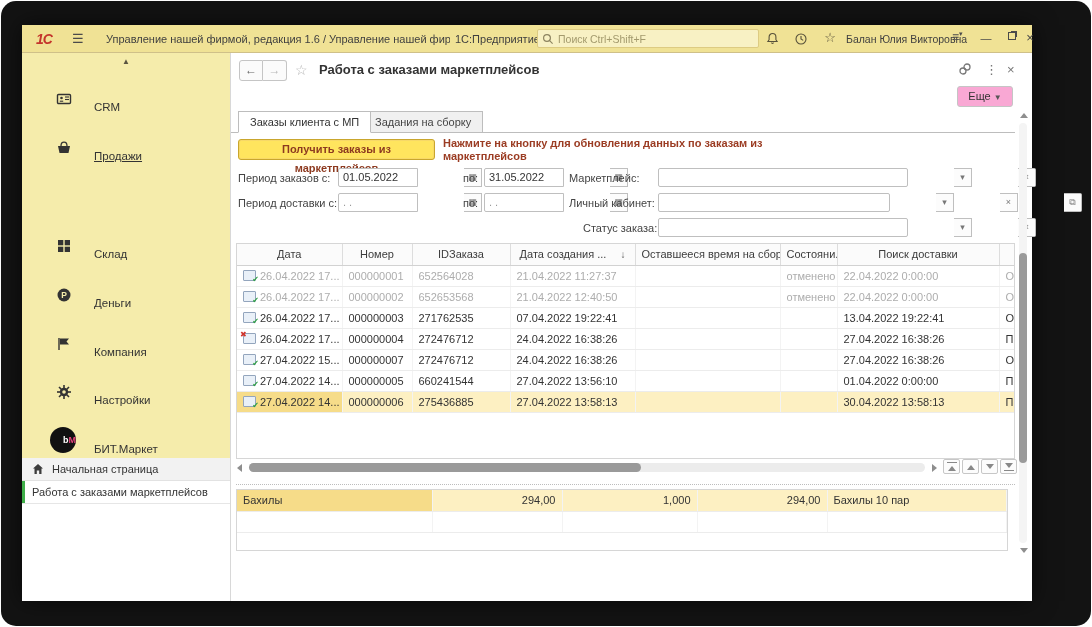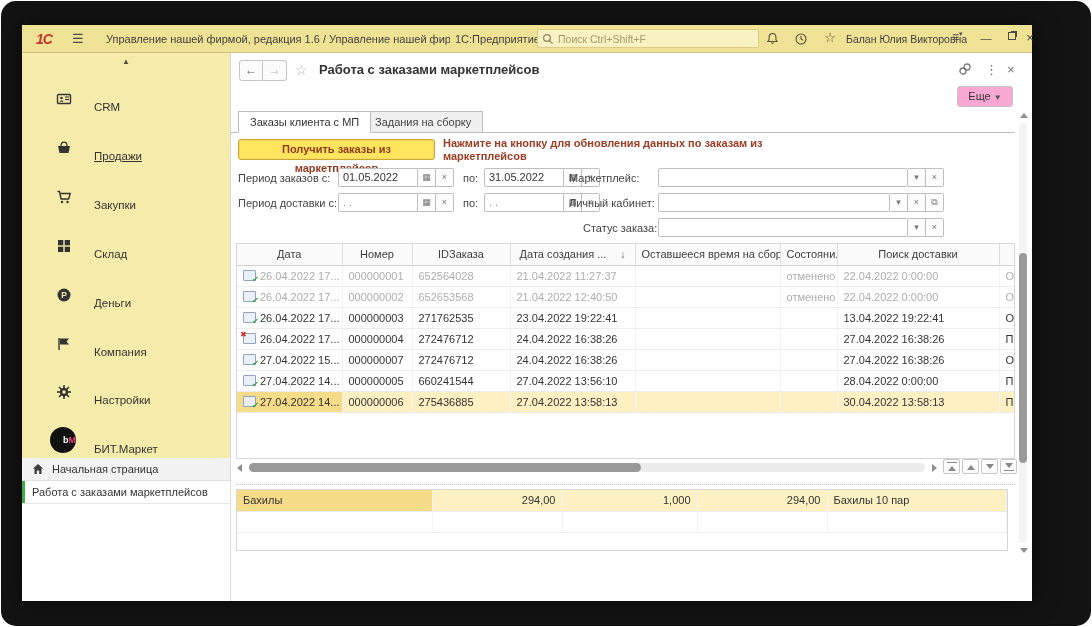--- a/index.html
+++ b/index.html
@@ -63,21 +63,21 @@
   .tab { position:absolute; top:0; height:22px; padding:0 11px; font-size:11px; line-height:21px; border:1px solid #bdbdbd; cursor:pointer; }
   .tab.active { left:7px; background:#fff; border-bottom:1px solid #fff; color:#333; z-index:2; }
   .tab.inactive { left:132px; background:#f0f0f0; color:#444; }
 
   
   .get-btn { position:absolute; left:7px; top:86px; width:197px; height:21px; background:#ffe55e; border:1px solid #c9a62d; border-radius:3px; box-shadow:inset 0 0 0 1px #f7d968; font-size:11px; font-weight:bold; color:#8d3a20; text-align:center; line-height:19px; cursor:pointer; }
   .hint { position:absolute; left:212px; top:84px; width:370px; font-size:11px; font-weight:bold; color:#9b3c23; line-height:13px; }
 
   
   .flt-label { position:absolute; font-size:11px; color:#444; white-space:nowrap; }
-  .fgroup { position:absolute; display:flex; }
+  .fgroup { position:absolute; display:flex;gap:46px; }
   .finput { height:19px; border:1px solid #bfbfbf; border-radius:2px 0 0 2px; background:#fff; font-size:11px; color:#333; padding:0 4px; line-height:17px; }
   .fbtn { width:18px; height:19px; border:1px solid #bfbfbf; border-left:none; background:#fcfcfc; font-size:9px; color:#777; text-align:center; line-height:17px; cursor:pointer; }
   .fbtn:last-child { border-radius:0 2px 2px 0; }
   .date-in { width:80px; }
   .wide-in { width:250px; border-radius:2px; }
   .wide-in2 { width:232px; border-radius:2px; }
   .muted-val { color:#9a9a9a; }
 
   
   .orders-wrap { position:absolute; left:5px; top:190px; width:779px; height:216px; border:1px solid #d6d6d6; overflow:hidden; background:#fff; }
@@ -183,30 +183,20 @@
           <span class="lb">CRM</span>
         </div>
         <div class="sb-item" style="top:85px">
           <span class="ic">
               <svg width="16" height="16" viewBox="0 0 16 16">
                 <path d="M2 6 h12 l-1.5 7 h-9 Z" fill="#333"></path>
                 <path d="M5 6 c0-2.5 1.3-3.8 3-3.8 s3 1.3 3 3.8" fill="none" stroke="#333" stroke-width="1.3"></path>
               </svg>
             </span>
           <span class="lb u">Продажи</span>
-        </div>
-        <div class="sb-item" style="top:134px">
-          <span class="ic">
-              <svg width="16" height="16" viewBox="0 0 16 16">
-                <path d="M1.5 2.5 h2 l1.6 7.5 h7.5 l1.6 -5.5 h-9.5" fill="none" stroke="#333" stroke-width="1.4"></path>
-                <circle cx="6" cy="13" r="1.2" fill="#333"></circle>
-                <circle cx="11.5" cy="13" r="1.2" fill="#333"></circle>
-              </svg>
-            </span>
-          <span class="lb">Закупки</span>
         </div>
         <div class="sb-item" style="top:183px">
           <span class="ic">
               <svg width="16" height="16" viewBox="0 0 16 16">
                 <rect x="2" y="2" width="5.3" height="5.3" fill="#333"></rect>
                 <rect x="8.7" y="2" width="5.3" height="5.3" fill="#333"></rect>
                 <rect x="2" y="8.7" width="5.3" height="5.3" fill="#333"></rect>
                 <rect x="8.7" y="8.7" width="5.3" height="5.3" fill="#333"></rect>
               </svg>
             </span>
@@ -391,21 +381,21 @@
           </tr>
           <tr>
             <td>
                   <span class="dcell">
                     <span class="doc-ic green"></span>
                     <span>26.04.2022 17...</span>
                   </span>
                 </td>
             <td>000000003</td>
                 <td>271762535</td>
-                <td>23.04.2022 19:22:41</td>
+                <td>07.04.2022 19:22:41</td>
                 <td></td>
                 <td></td>
                 <td>13.04.2022 19:22:41</td>
                 <td>Отг</td>
           </tr>
           <tr>
             <td>
                   <span class="dcell">
                     <span class="doc-ic red"></span>
                     <span>26.04.2022 17...</span>
@@ -439,21 +429,21 @@
                   <span class="dcell">
                     <span class="doc-ic green"></span>
                     <span>27.04.2022 14...</span>
                   </span>
                 </td>
             <td>000000005</td>
                 <td>660241544</td>
                 <td>27.04.2022 13:56:10</td>
                 <td></td>
                 <td></td>
-                <td>28.04.2022 0:00:00</td>
+                <td>01.04.2022 0:00:00</td>
                 <td>Под</td>
           </tr>
           <tr class="sel">
             <td>
                   <span class="dcell">
                     <span class="doc-ic green"></span>
                     <span>27.04.2022 14...</span>
                   </span>
                 </td>
             <td>000000006</td>

